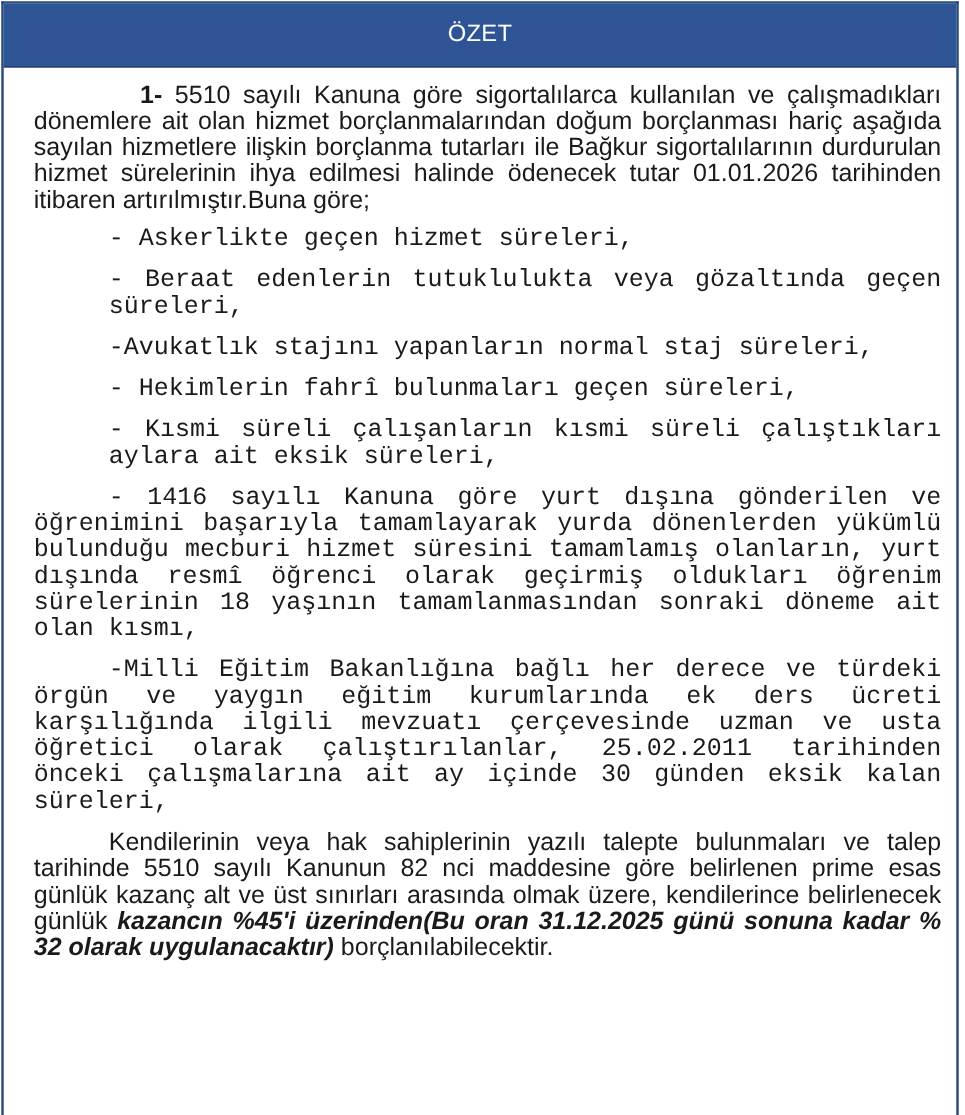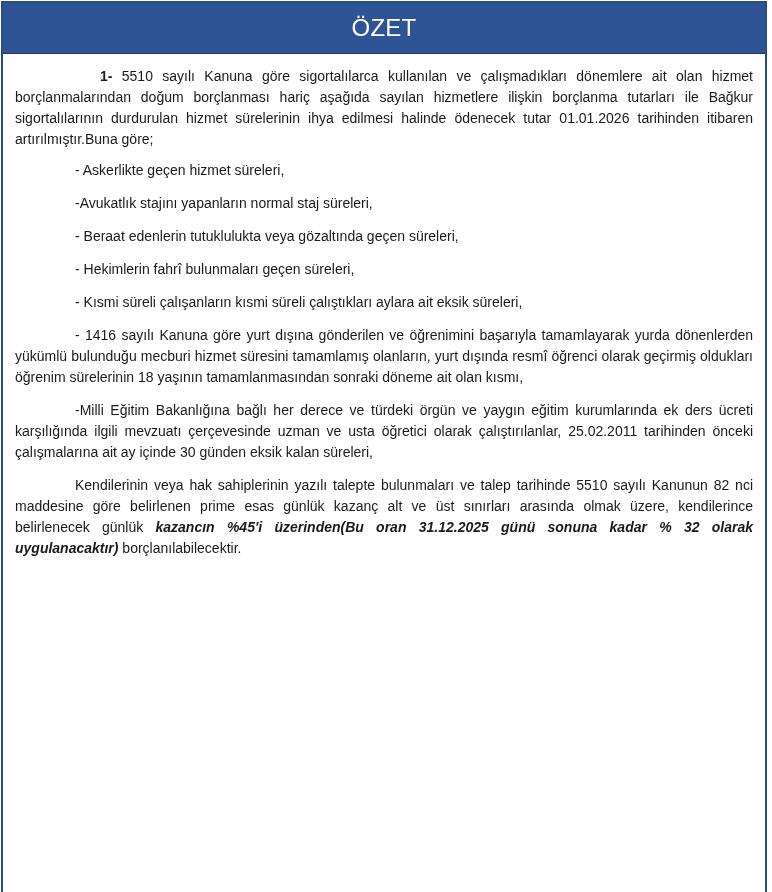--- a/index.html
+++ b/index.html
@@ -22,68 +22,69 @@
       width: 766px;
       height: 900px;
       border: 2px solid #2b4c7e;
       border-bottom: none;
       box-sizing: border-box;
     }
     .header {
       height: 50px;
       background: #2f5496;
       color: #ffffff;
-      font-size: 24px;
+      font-size: 19px;
       display: flex;
       align-items: center;
       justify-content: center;
       letter-spacing: 0.2px;
       border-bottom: 1px solid #1f3a6e;
     }
     .content {
-      padding: 12px 12px 0 12px;
-      font-size: 14px;
+      padding: 12px 12px 0 24px;
+      font-size: 20px;
       line-height: 21px;
     }
     .p {
       text-align: justify;
       margin: 0 0 10px 0;
     }
     .p.indent-first {
       text-indent: 85px;
       margin-bottom: 10px;
     }
     .p.indent {
       text-indent: 60px;
     }
     .li {
       margin: 0 0 12px 60px;
       text-align: justify;
+      font-family: Liberation Mono, monospace;
     }
     .li.multi {
       margin-left: 0;
       text-indent: 60px;
     }
     .bold { font-weight: bold; }
     .bi { font-weight: bold; font-style: italic; }
   </style>
 </head>
 <body>
 
 <div class="frame">
   <div class="header">
     <span>ÖZET</span>
   </div>
 
   <div class="content">
     <p class="p indent-first"><span class="bold">1-</span><span> 5510 sayılı Kanuna göre sigortalılarca kullanılan ve çalışmadıkları dönemlere ait olan hizmet borçlanmalarından doğum borçlanması hariç aşağıda sayılan hizmetlere ilişkin borçlanma tutarları ile Bağkur sigortalılarının durdurulan hizmet sürelerinin ihya edilmesi halinde ödenecek tutar 01.01.2026 tarihinden itibaren artırılmıştır.Buna göre;</span></p>
 
     <div class="li">- Askerlikte geçen hizmet süreleri,</div>
+    <div class="li">- Beraat edenlerin tutuklulukta veya gözaltında geçen süreleri,</div>
     <div class="li">-Avukatlık stajını yapanların normal staj süreleri,</div>
-    <div class="li">- Beraat edenlerin tutuklulukta veya gözaltında geçen süreleri,</div>
     <div class="li">- Hekimlerin fahrî bulunmaları geçen süreleri,</div>
     <div class="li">- Kısmi süreli çalışanların kısmi süreli çalıştıkları aylara ait eksik süreleri,</div>
     <div class="li multi">- 1416 sayılı Kanuna göre yurt dışına gönderilen ve öğrenimini başarıyla tamamlayarak yurda dönenlerden yükümlü bulunduğu mecburi hizmet süresini tamamlamış olanların, yurt dışında resmî öğrenci olarak geçirmiş oldukları öğrenim sürelerinin 18 yaşının tamamlanmasından sonraki döneme ait olan kısmı,</div>
     <div class="li multi">-Milli Eğitim Bakanlığına bağlı her derece ve türdeki örgün ve yaygın eğitim kurumlarında ek ders ücreti karşılığında ilgili mevzuatı çerçevesinde uzman ve usta öğretici olarak çalıştırılanlar, 25.02.2011 tarihinden önceki çalışmalarına ait ay içinde 30 günden eksik kalan süreleri,</div>
 
     <p class="p indent"><span>Kendilerinin veya hak sahiplerinin yazılı talepte bulunmaları ve talep tarihinde 5510 sayılı Kanunun 82  nci maddesine göre belirlenen prime esas günlük kazanç alt ve üst sınırları arasında olmak üzere, kendilerince belirlenecek günlük </span><span class="bi">kazancın %45'i üzerinden(Bu oran 31.12.2025 günü sonuna kadar % 32 olarak uygulanacaktır)</span><span> borçlanılabilecektir.</span></p>
 
   </div>
 </div>
 

